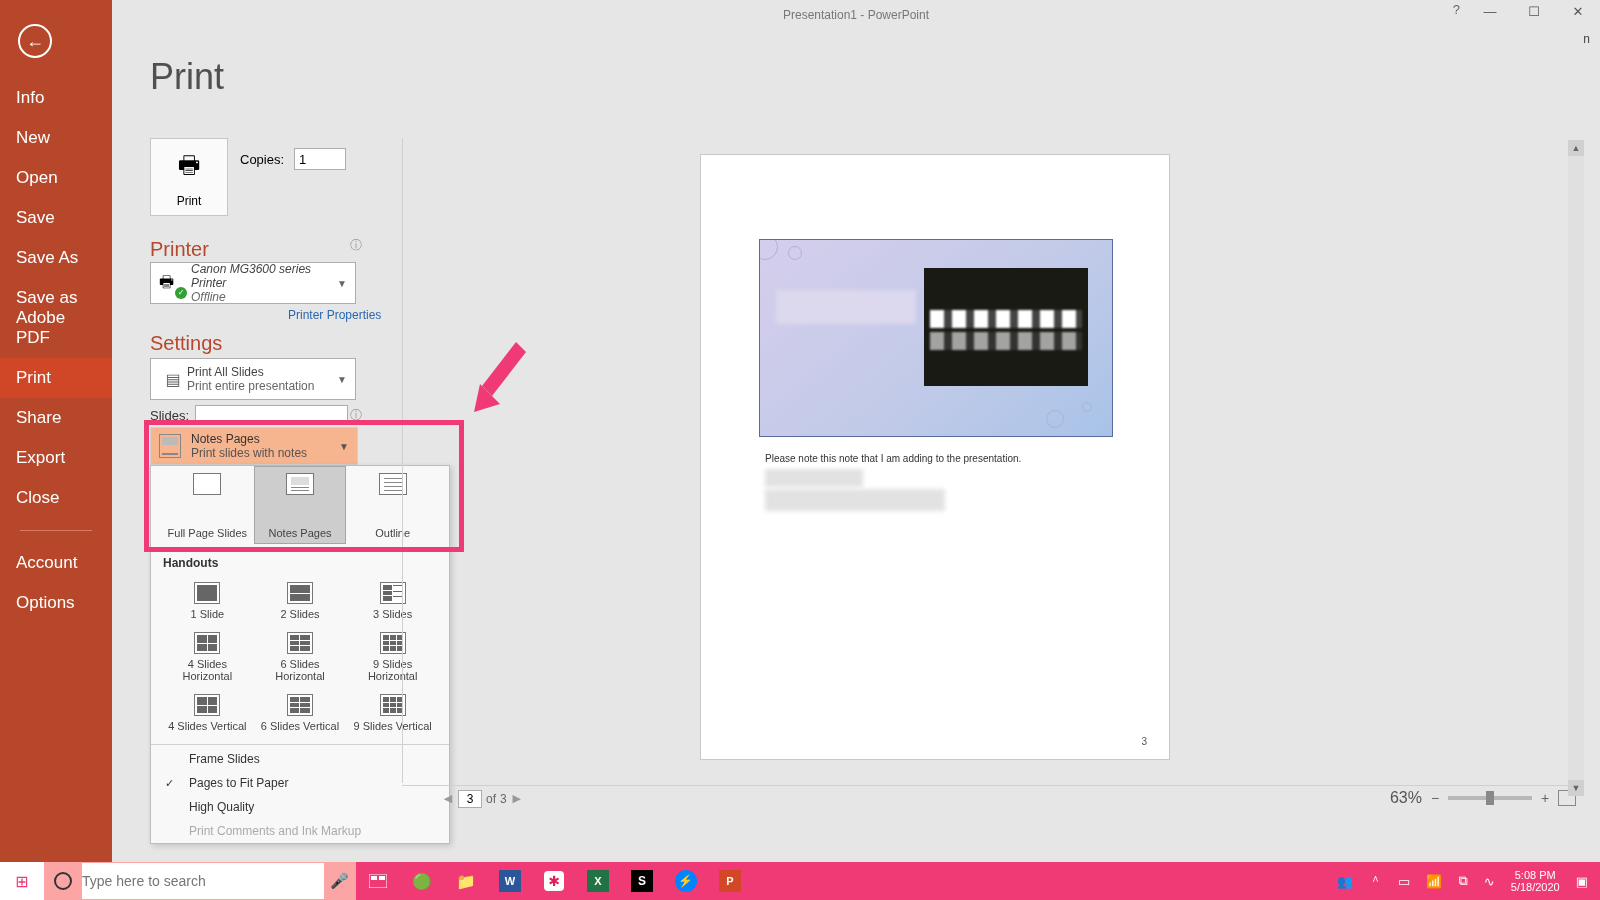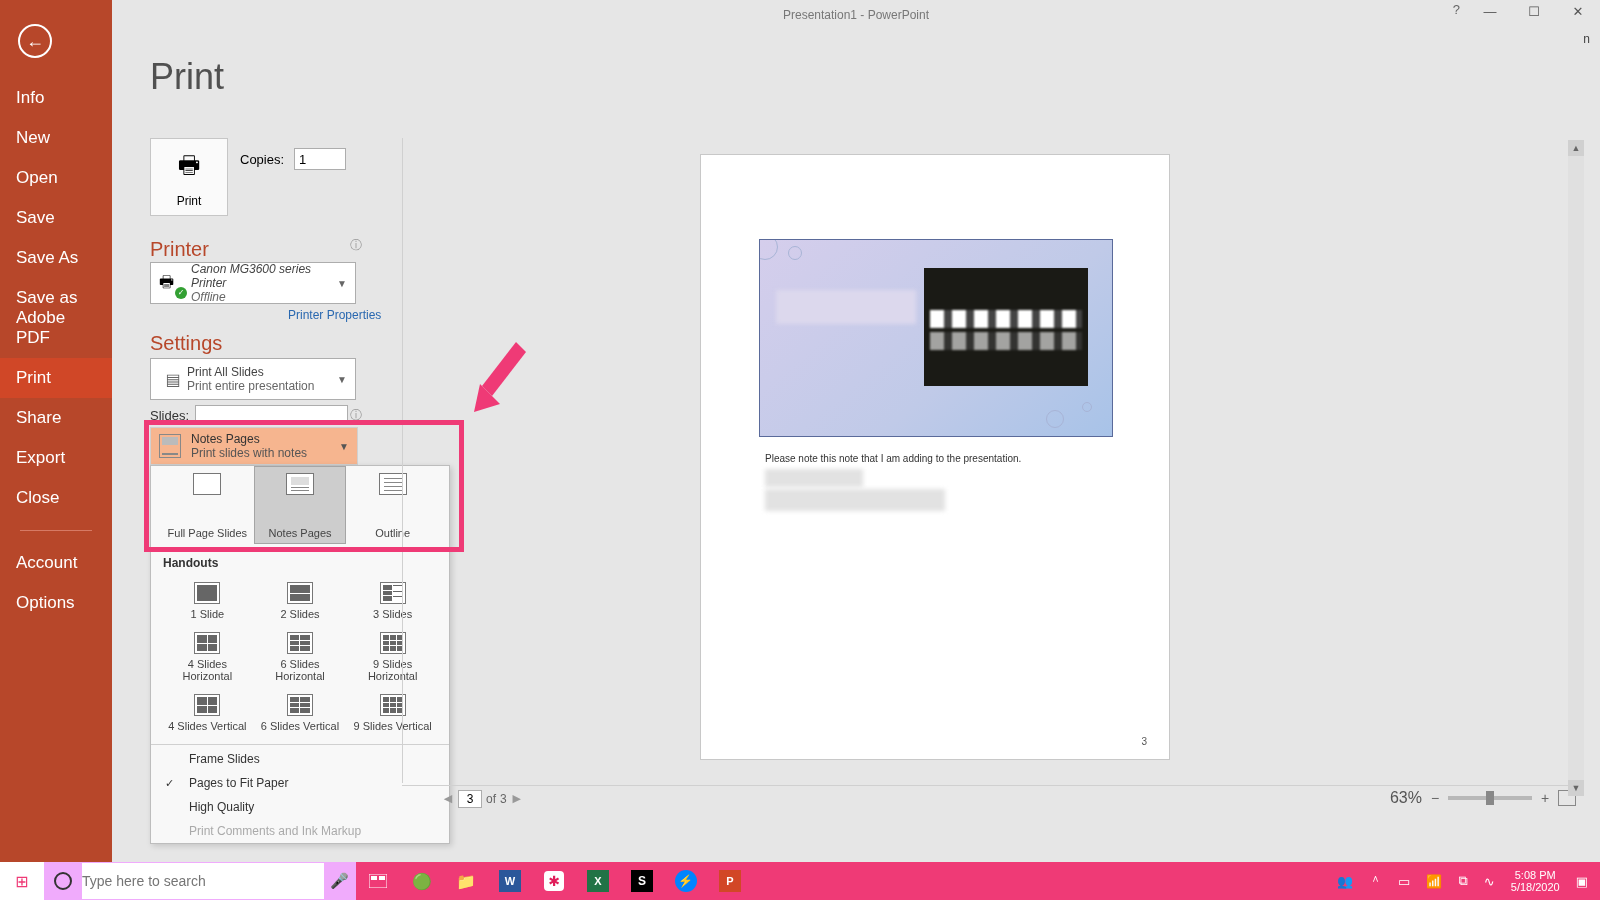--- a/index.html
+++ b/index.html
@@ -118,21 +118,21 @@
 .zoom-btn { font-size: 14px; color: #666; cursor: pointer; width: 14px; text-align: center; }
 .fit-btn { width: 18px; height: 16px; border: 1px solid #888; cursor: pointer; }
 
 
 .scrollbar { position: absolute; right: 0; top: 110px; width: 16px; height: 656px; background: #e0e0e0; }
 .scrollbar .arrow-sb { width: 16px; height: 16px; background: #d0d0d0; color: #666; text-align: center; font-size: 9px; line-height: 16px; }
 
 
 .taskbar { position: absolute; left: 0; right: 0; bottom: 0; height: 38px; background: #ef3a76; display: flex; }
 .start-btn { width: 44px; height: 38px; background: #fff; display: flex; align-items: center; justify-content: center; color: #ef3a76; font-size: 16px; cursor: pointer; }
-.search-box { flex: 0 0 312px; height: 38px; background: #f0abfc; display: flex; align-items: center; }
+.search-box { flex: 0 0 312px; height: 38px; background: #fca5a5; display: flex; align-items: center; }
 .search-box .cortana { width: 38px; height: 38px; display: flex; align-items: center; justify-content: center; }
 .search-box .cortana-circle { width: 18px; height: 18px; border: 2px solid #333; border-radius: 50%; }
 .search-box input { flex: 1; height: 36px; border: none; font-size: 14px; color: #666; outline: none; }
 .search-box .mic { width: 32px; color: #666; text-align: center; font-size: 15px; }
 .task-items { display: flex; height: 38px; }
 .task-item { width: 44px; height: 38px; display: flex; align-items: center; justify-content: center; cursor: pointer; }
 .sys-tray { margin-left: auto; display: flex; align-items: center; gap: 16px; padding: 0 12px; color: #fff; }
 .sys-tray .ico { font-size: 13px; cursor: pointer; }
 .sys-tray .time { text-align: center; font-size: 11px; line-height: 12px; }
 </style>

